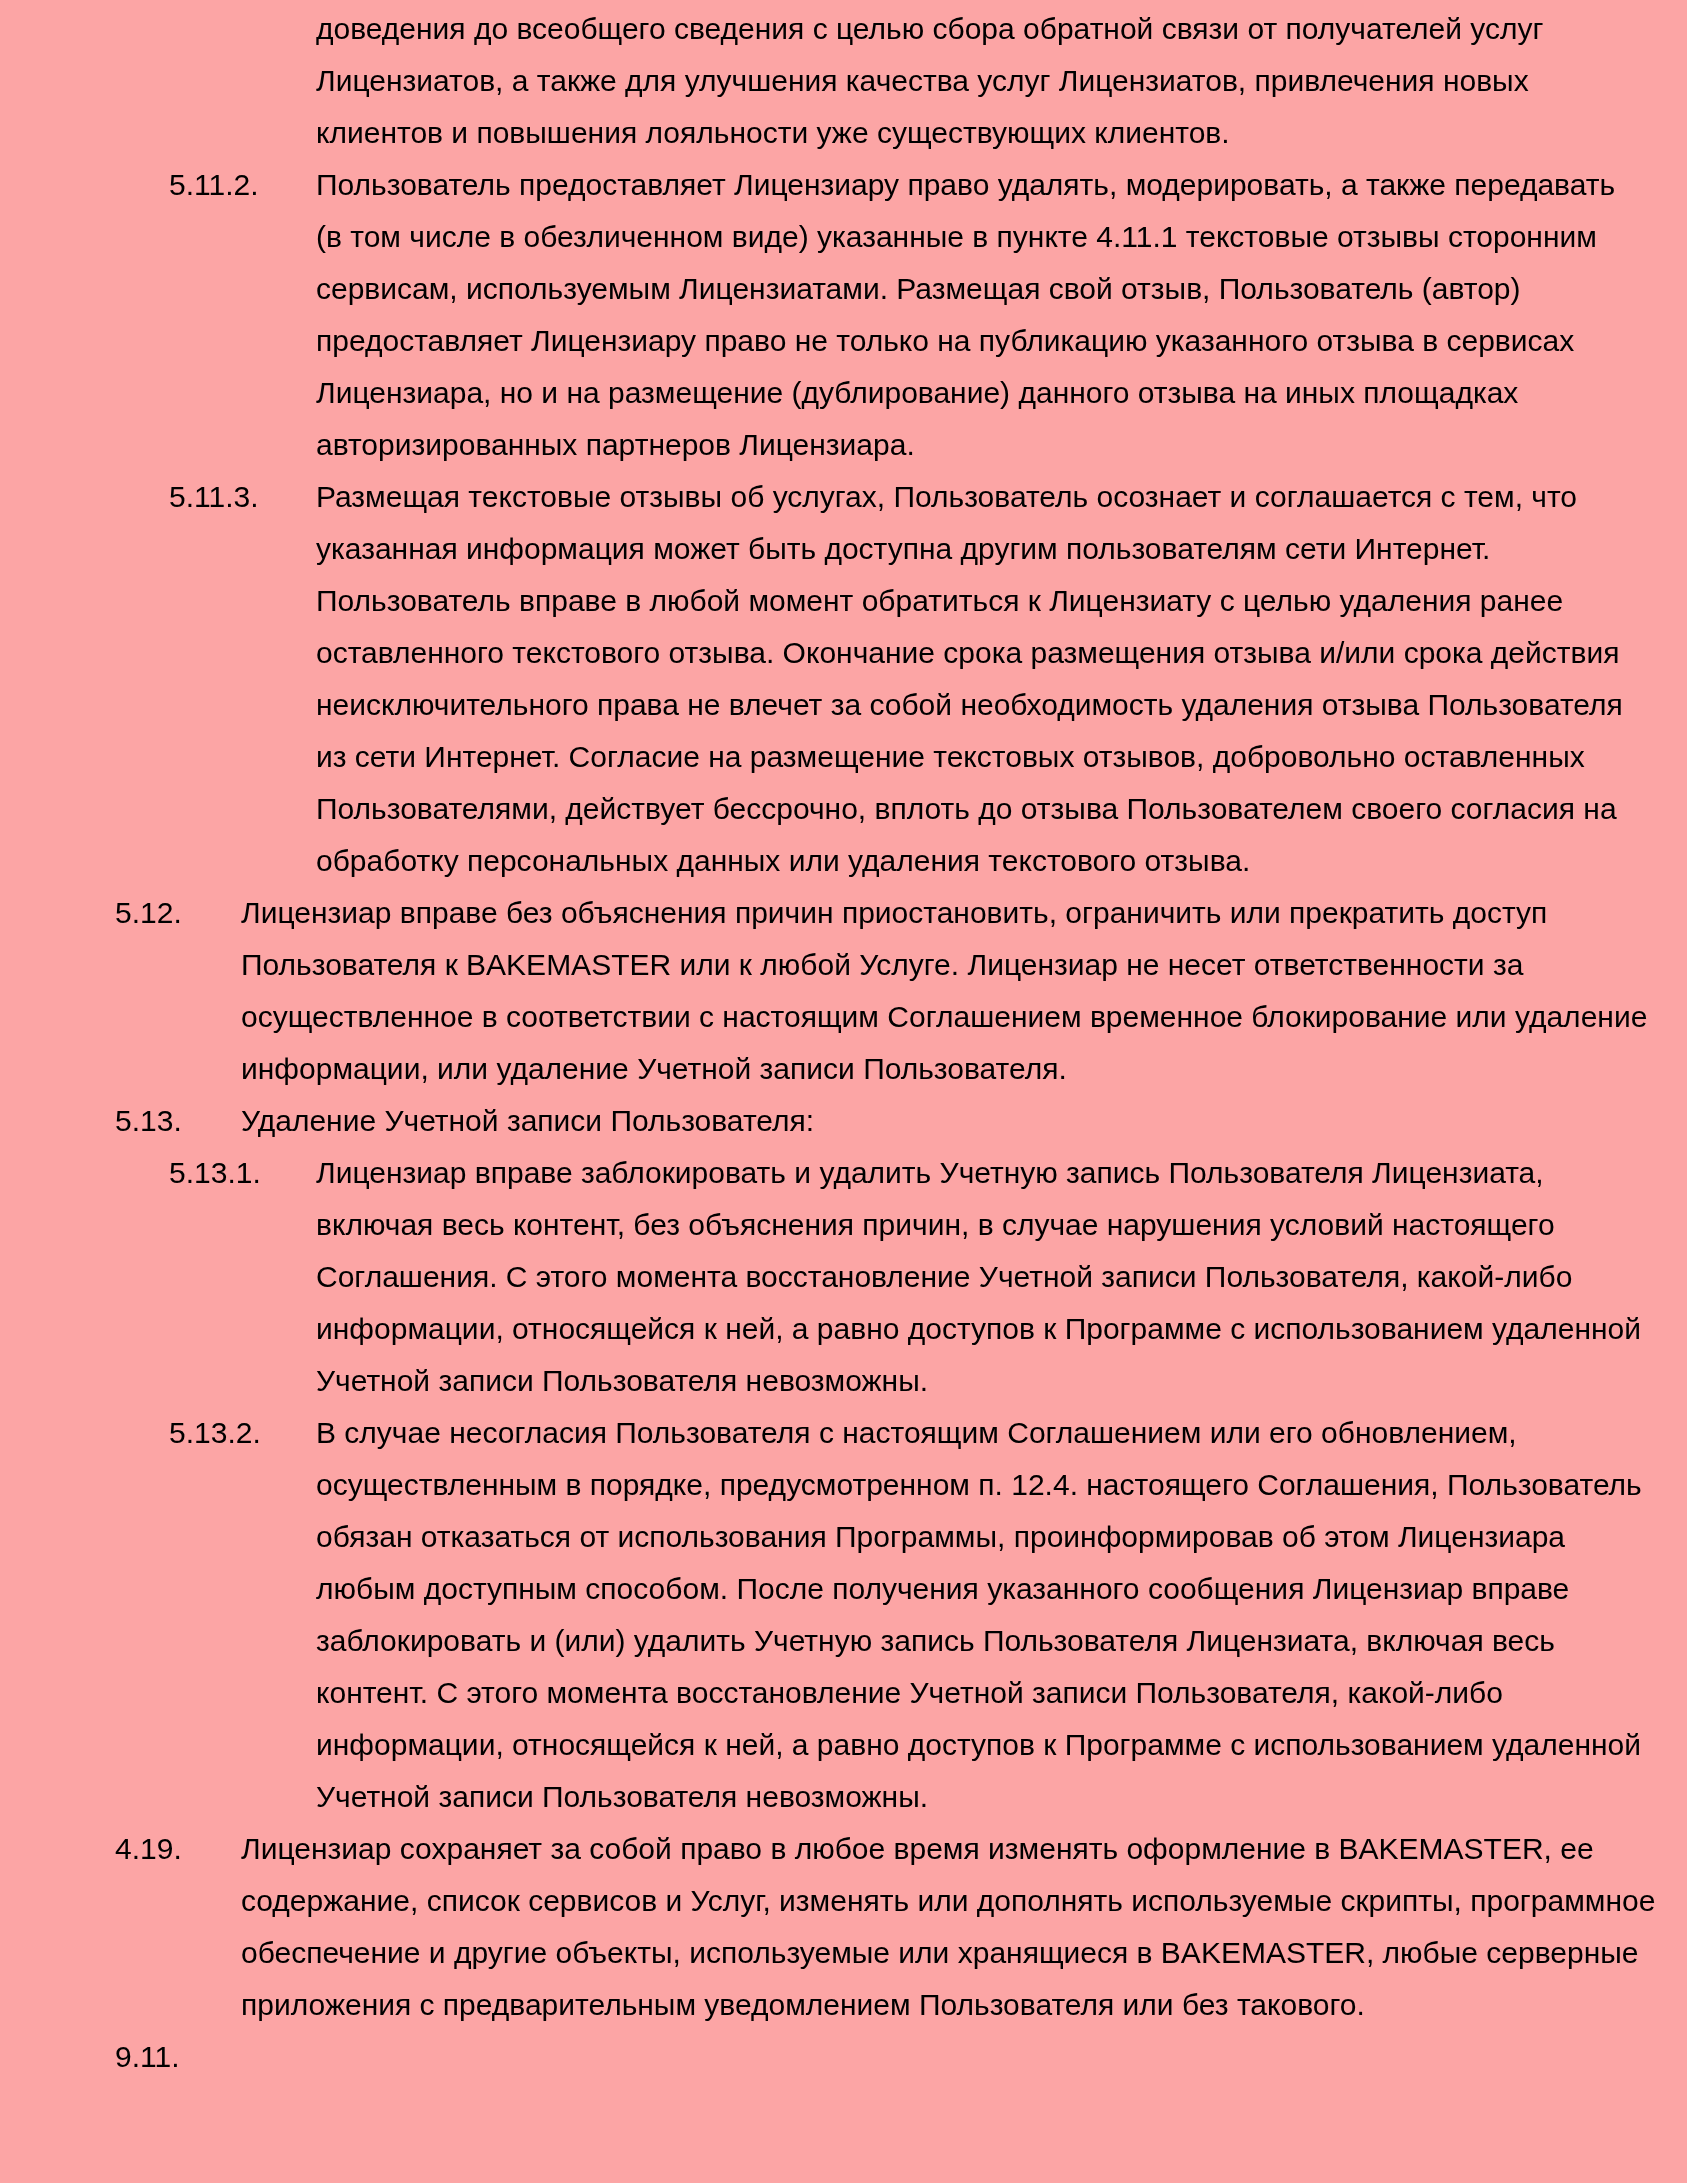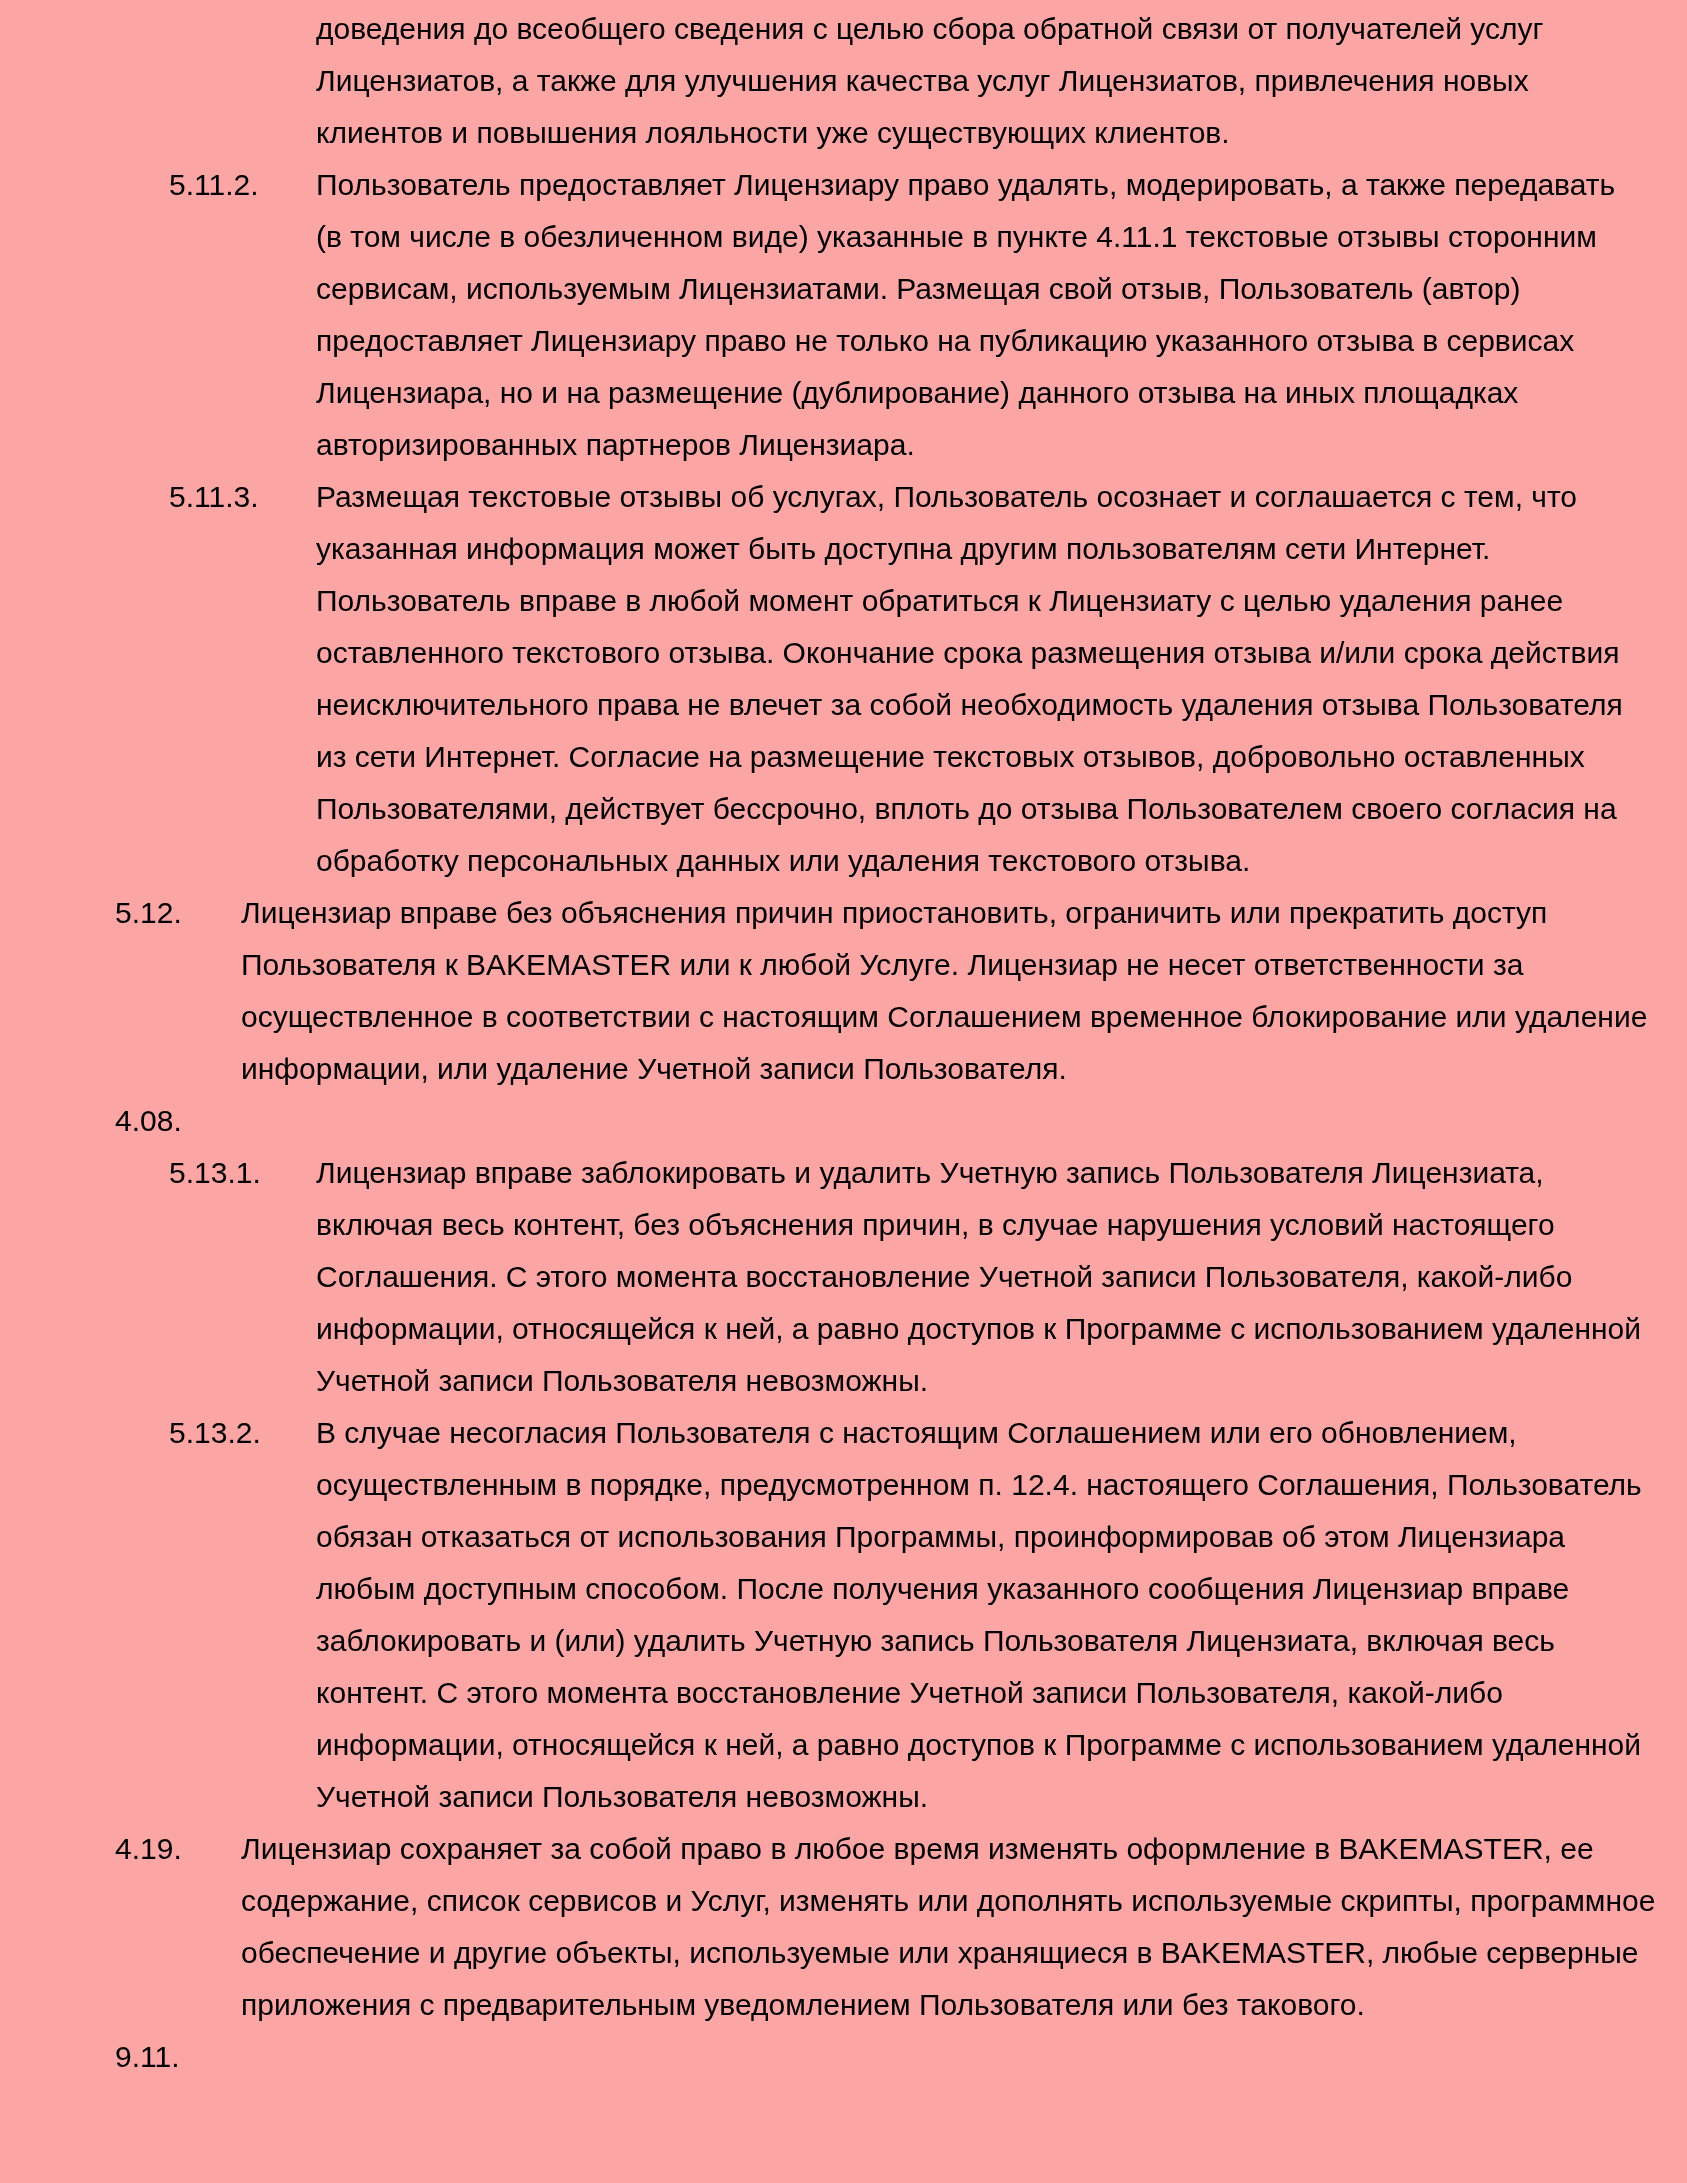--- a/index.html
+++ b/index.html
@@ -72,21 +72,22 @@
 
   <div class="clause lvl1">
     <span class="num">5.12.</span>
     <div class="txt">Лицензиар вправе без объяснения причин приостановить, ограничить или прекратить доступ
 Пользователя к BAKEMASTER или к любой Услуге. Лицензиар не несет ответственности за
 осуществленное в соответствии с настоящим Соглашением временное блокирование или удаление
 информации, или удаление Учетной записи Пользователя.</div>
   </div>
 
   <div class="clause lvl1">
-    <span class="num">4.08.</span>
+    <span class="num">5.13.</span>
+    <div class="txt">Удаление Учетной записи Пользователя:</div>
   </div>
 
   <div class="clause lvl2">
     <span class="num">5.13.1.</span>
     <div class="txt">Лицензиар вправе заблокировать и удалить Учетную запись Пользователя Лицензиата,
 включая весь контент, без объяснения причин, в случае нарушения условий настоящего
 Соглашения. С этого момента восстановление Учетной записи Пользователя, какой-либо
 информации, относящейся к ней, а равно доступов к Программе с использованием удаленной
 Учетной записи Пользователя невозможны.</div>
   </div>

